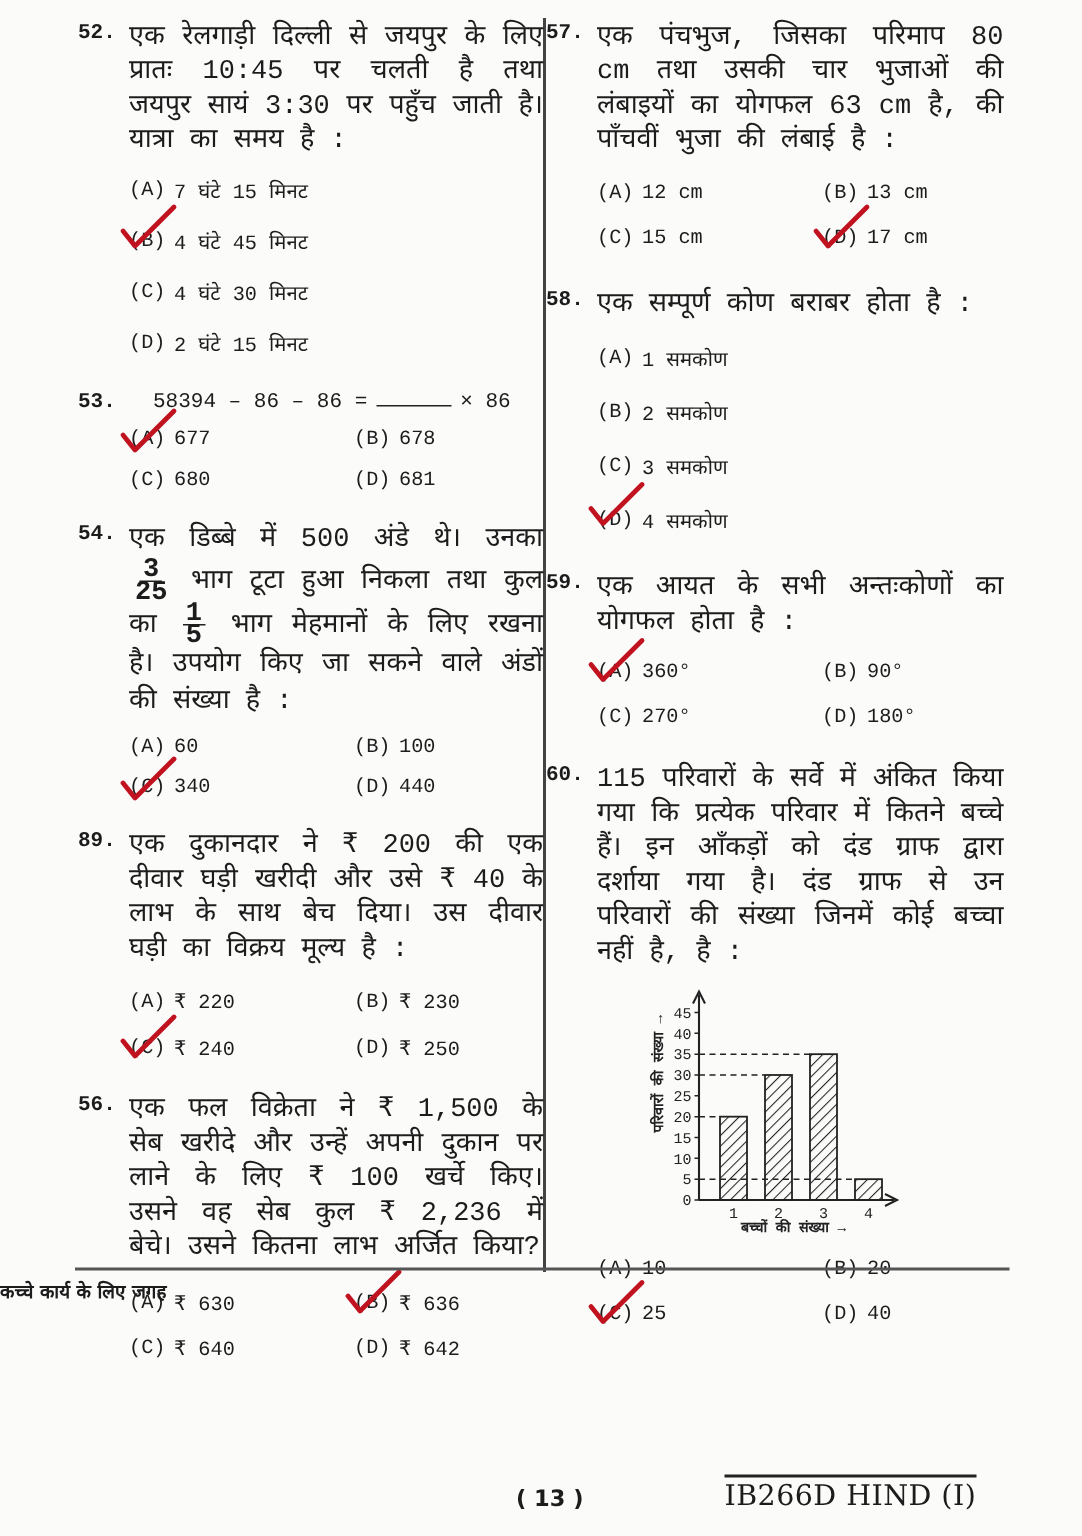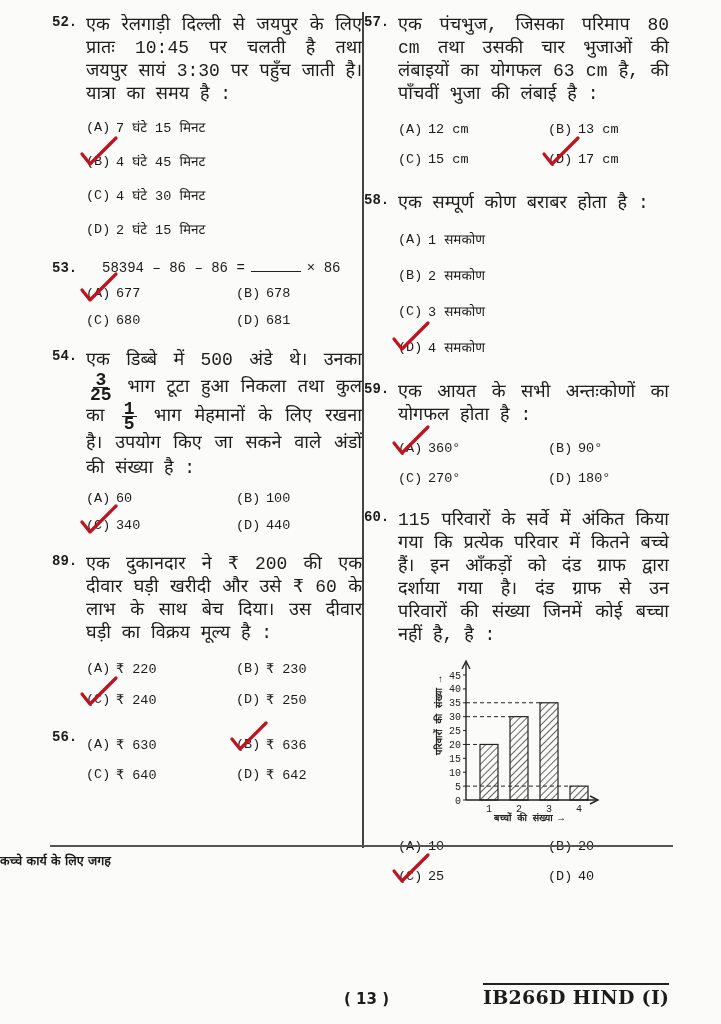--- a/index.html
+++ b/index.html
@@ -24,21 +24,21 @@
   .opts.stack .opt { height:34px; }
   .tick { position:absolute; left:-8px; top:-10px; width:42px; height:34px; pointer-events:none; }
   .tick path { fill:none; stroke:#c0121f; stroke-width:3.2; stroke-linecap:round; stroke-linejoin:round; }
   .eqn { margin-left:50px; font-size:14px; margin-top:2px; }
   .blank { display:inline-block; width:50px; border-bottom:1px solid #222; margin:0 6px; }
   .frac { display:inline-flex; flex-direction:column; align-items:center; vertical-align:middle; margin:0 4px; font-weight:bold; line-height:14px; }
   .frac .num { border-bottom:1.5px solid #222; padding:0 2px; }
   .chart-wrap { margin-left:34px; margin-top:8px; width:210px; height:170px; position:relative; }
   .footer-note { position:absolute; top:852px; left:0; width:721px; text-align:left; font-size:12.5px; font-weight:bold; }
   .page-num { position:absolute; left:344px; top:990px; font-size:15px; font-weight:bold; }
-  .code { position:absolute; left:483px; top:983px; font-family:"DejaVu Serif", serif; font-size:19px; font-weight:bold; border-top:2px solid #222; padding-top:1px; letter-spacing:0.3px; }
+  .code { position:absolute; left:483px; top:983px; font-family:"DejaVu Serif", serif; font-size:19px; font-weight:normal; border-top:2px solid #222; padding-top:1px; letter-spacing:0.3px; }
 </style>
 </head>
 <body>
 
 <div class="divider"></div>
 
 <div class="col col-left">
 
   <div class="q">
     <span class="qnum">52.</span>
@@ -127,21 +127,21 @@
         </div>
       <div class="opt">
           <span class="lbl">(D)</span>
           <span>440</span>
         </div>
     </div>
   </div>
 
   <div class="q">
     <span class="qnum">89.</span>
-    <div class="qtext">एक दुकानदार ने ₹ 200 की एक दीवार घड़ी खरीदी और उसे ₹ 60 के लाभ के साथ बेच दिया। उस दीवार घड़ी का विक्रय मूल्य है :</div>
+    <div class="qtext">एक दुकानदार ने ₹ 200 की एक दीवार घड़ी खरीदी और उसे ₹ 40 के लाभ के साथ बेच दिया। उस दीवार घड़ी का विक्रय मूल्य है :</div>
     <div class="opts grid" style="margin-top:8px;">
       <div class="opt" style="height:31px;">
           <span class="lbl">(A)</span>
           <span>₹ 220</span>
         </div>
       <div class="opt" style="height:31px;">
           <span class="lbl">(B)</span>
           <span>₹ 230</span>
         </div>
       <div class="opt" style="height:31px;">
@@ -153,20 +153,21 @@
         </div>
       <div class="opt" style="height:31px;">
           <span class="lbl">(D)</span>
           <span>₹ 250</span>
         </div>
     </div>
   </div>
 
   <div class="q">
     <span class="qnum">56.</span>
+    <div class="qtext">एक फल विक्रेता ने ₹ 1,500 के सेब खरीदे और उन्हें अपनी दुकान पर लाने के लिए ₹ 100 खर्चे किए। उसने वह सेब कुल ₹ 2,236 में बेचे। उसने कितना लाभ अर्जित किया?</div>
     <div class="opts grid" style="margin-top:10px;">
       <div class="opt" style="height:30px;">
           <span class="lbl">(A)</span>
           <span>₹ 630</span>
         </div>
       <div class="opt" style="height:30px;">
         <svg class="tick" viewBox="0 0 42 34">
             <path d="M4 20 L12 30 L38 4"></path>
           </svg>
         <span class="lbl">(B)</span>

